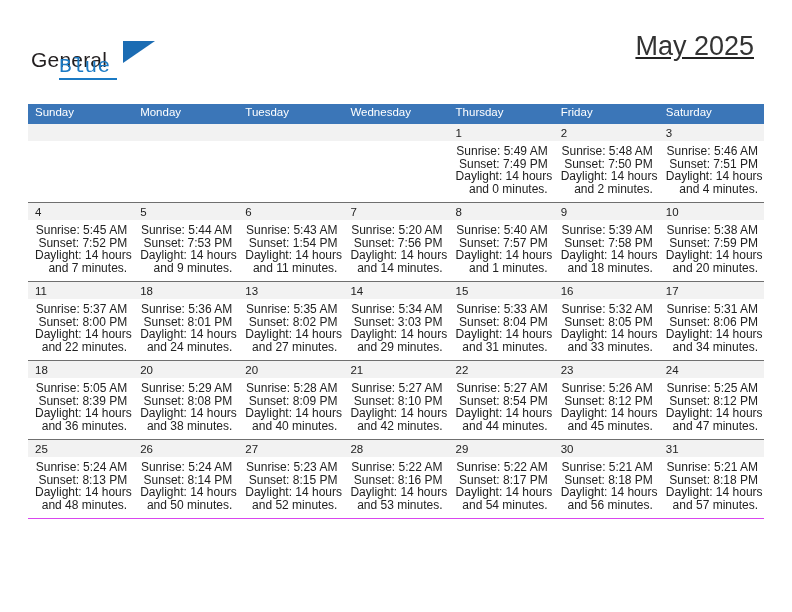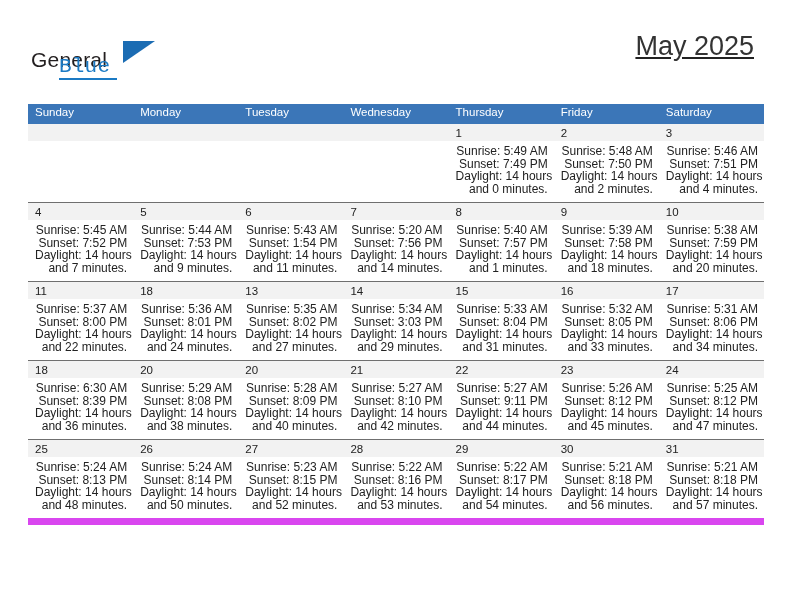--- a/index.html
+++ b/index.html
@@ -119,21 +119,21 @@
     vertical-align: top;
     padding: 0;
     border: none;
     background: #ffffff;
     border-bottom: 1px solid #7d7d7d;
   }
   .calendar tr.week td {
     border-bottom: 1px solid #6f6f6f;
   }
   .calendar tr.week.last td {
-    border-bottom: 7px solid #d946ef;
+    border-bottom: 1px solid #d946ef;
   }
   .cell-inner {
     position: relative;
     height: 78px;
     box-sizing: border-box;
   }
   .daynum-band {
     height: 17px;
     background: #f2f2f2;
     padding: 2px 0 0 7px;
@@ -400,21 +400,21 @@
                 <div>and 34 minutes.</div>
               </div>
             </div>
           </td>
         </tr>
         <tr class="week">
           <td>
             <div class="cell-inner">
               <div class="daynum-band">18</div>
               <div class="cell-body">
-                <div>Sunrise: 6:30 AM</div>
+                <div>Sunrise: 5:05 AM</div>
                 <div>Sunset: 8:39 PM</div>
                 <div>Daylight: 14 hours</div>
                 <div>and 36 minutes.</div>
               </div>
             </div>
           </td>
           <td>
             <div class="cell-inner">
               <div class="daynum-band">20</div>
               <div class="cell-body">
@@ -445,21 +445,21 @@
                 <div>Daylight: 14 hours</div>
                 <div>and 42 minutes.</div>
               </div>
             </div>
           </td>
           <td>
             <div class="cell-inner">
               <div class="daynum-band">22</div>
               <div class="cell-body">
                 <div>Sunrise: 5:27 AM</div>
-                <div>Sunset: 9:11 PM</div>
+                <div>Sunset: 8:54 PM</div>
                 <div>Daylight: 14 hours</div>
                 <div>and 44 minutes.</div>
               </div>
             </div>
           </td>
           <td>
             <div class="cell-inner">
               <div class="daynum-band">23</div>
               <div class="cell-body">
                 <div>Sunrise: 5:26 AM</div>

